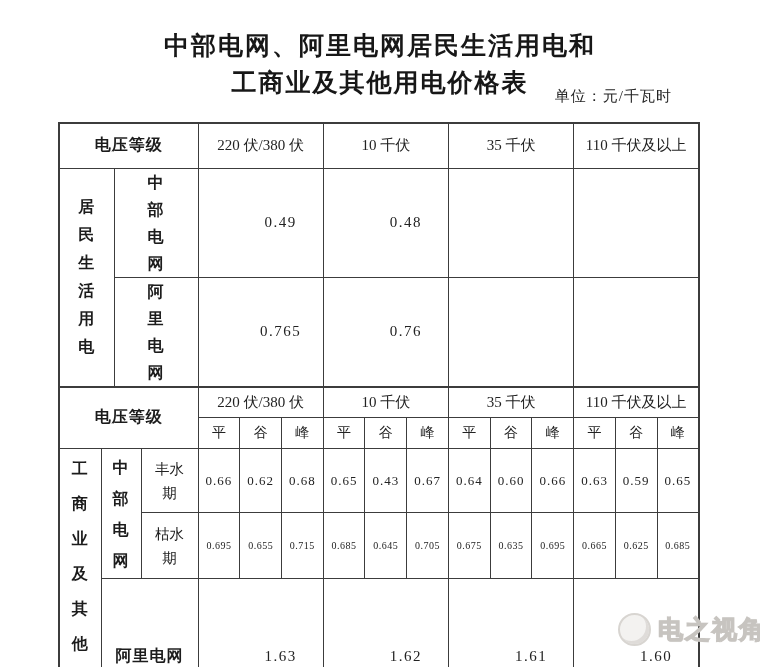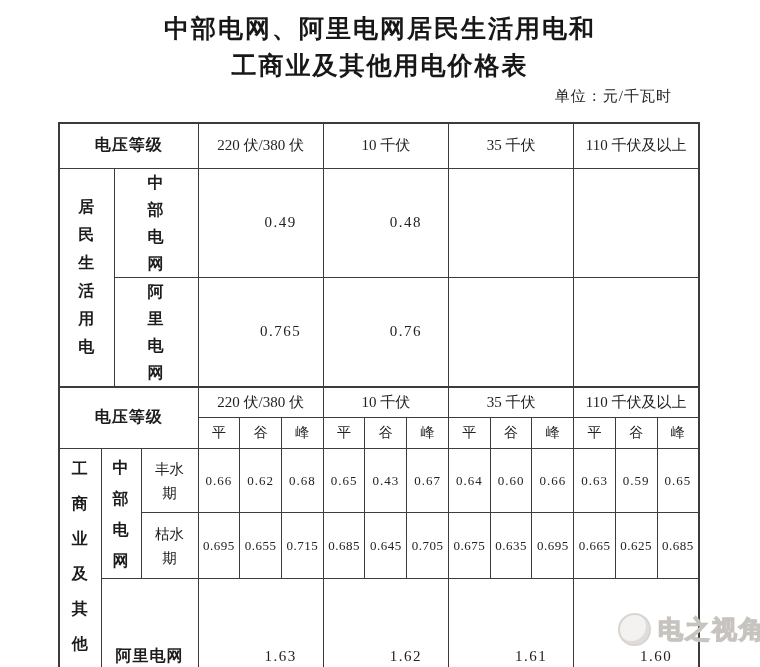--- a/index.html
+++ b/index.html
@@ -7,21 +7,21 @@
   .page {
     position: relative;
     width: 760px;
     height: 667px;
     background: #ffffff;
     overflow: hidden;
     color: #1f1f1f;
     font-family: "Liberation Serif", "DejaVu Serif", serif;
   }
   .title {
-    padding-top: 10px;
+    padding-top: 27px;
     text-align: center;
     font-family: "Liberation Sans", "DejaVu Sans", sans-serif;
     font-weight: bold;
     font-size: 25px;
     line-height: 37px;
     letter-spacing: 2px;
     color: #171717;
   }
   .unit {
     position: absolute;
@@ -61,21 +61,21 @@
     font-weight: bold;
     font-size: 16px;
     letter-spacing: 1px;
     color: #1c1c1c;
   }
   .volt { font-size: 15px; color: #222; }
   .per  { font-size: 14px; color: #222; }
   .season { font-size: 14.5px; color: #222; }
   .num15 { font-size: 15px; letter-spacing: 1.5px; color: #222; padding-left: 40px; }
   .num13 { font-size: 13px; letter-spacing: 1px; color: #222; margin-left: 22px; }
-  .num12 { font-size: 13px; letter-spacing: 0.5px; color: #222; }
+  .num12 { font-size: 10px; letter-spacing: 0.5px; color: #222; }
   
   .w2 { display: inline-block; width: 2.1em; word-break: break-all; }
   .w1 { display: inline-block; width: 1.1em; word-break: break-all; }
   .lh38 { line-height: 28px; }
   .lh27 { line-height: 27px; }
   .lh24 { line-height: 24px; }
   .lh31 { line-height: 31px; }
   .lh35 { line-height: 35px; }
   
   .watermark {

